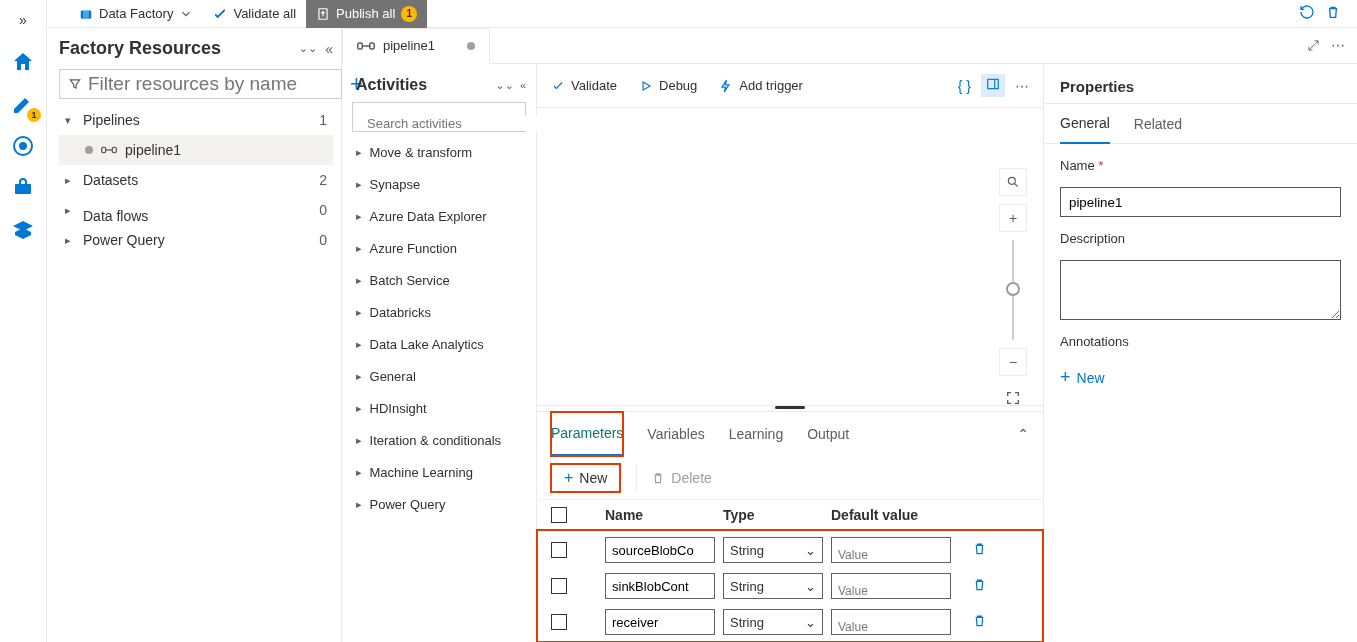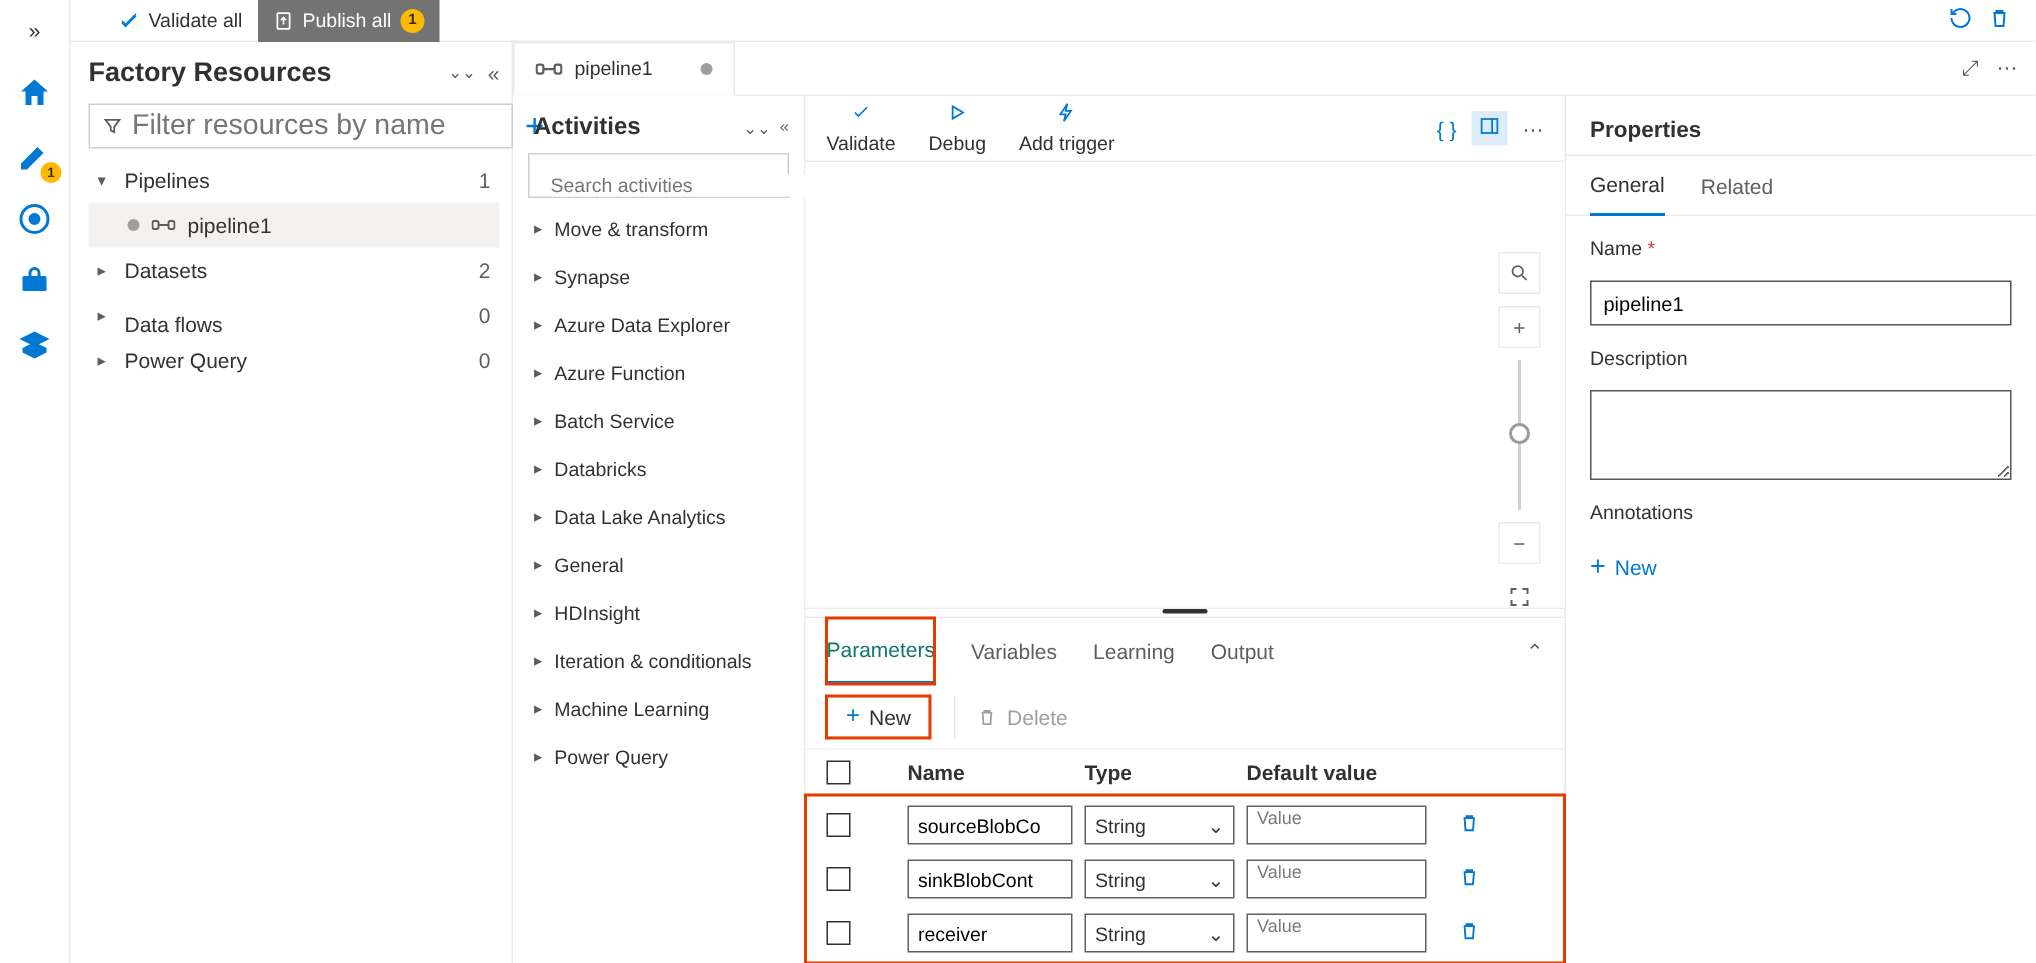--- a/index.html
+++ b/index.html
@@ -36,21 +36,21 @@
     .act-head { display: flex; align-items: center; padding: 12px 10px 8px 14px; }
     .act-head h3 { font-size: 16px; font-weight: 600; flex: 1; }
     .act-head .panel-ctrls { display: flex; gap: 6px; color: #605e5c; font-size: 11px; }
     .search-box { margin: 0 10px 4px; border: 1px solid #cfcfcf; height: 30px; display: flex; align-items: flex-end; padding: 0 8px; gap: 6px; }
     .search-box input { border: none; outline: none; flex: 1; font-size: 13px; }
     .act-item { display: flex; align-items: center; height: 32px; padding: 0 14px; gap: 8px; cursor: pointer; font-size: 13px; }
     .act-item .chev { font-size: 11px; color: #605e5c; }
     
     .canvas { flex: 1; display: flex; flex-direction: column; position: relative; }
     .canvas-toolbar { height: 44px; border-bottom: 1px solid #edebe9; display: flex; align-items: center; padding: 0 14px; gap: 22px; }
-    .canvas-toolbar .tbtn { display: flex; align-items: center; gap: 6px; cursor: pointer; color: #323130; font-size: 13px; flex-direction: column; }
+    .canvas-toolbar .tbtn { display: flex; align-items: center; gap: 6px; cursor: pointer; color: #323130; font-size: 13px; }
     .canvas-toolbar .tbtn svg { width: 14px; height: 14px; }
     .canvas-right-ctrls { margin-left: auto; display: flex; gap: 10px; align-items: center; }
     .canvas-body { flex: 1; position: relative; background: #fff; }
     .zoom-col { position: absolute; right: 16px; top: 60px; display: flex; flex-direction: column; align-items: center; gap: 8px; }
     .zoom-btn { width: 28px; height: 28px; border: 1px solid #ececec; display: flex; align-items: center; justify-content: center; cursor: pointer; color: #605e5c; }
     .zoom-track { width: 2px; height: 100px; background: #cfcfcf; position: relative; }
     .zoom-thumb { position: absolute; left: -6px; top: 42px; width: 14px; height: 14px; border-radius: 50%; background: #fff; border: 2px solid #9a9a9a; }
     .splitter { height: 6px; display: flex; justify-content: center; border-top: 1px solid #edebe9; }
     .splitter span { width: 30px; height: 3px; background: #323130; border-radius: 2px; }
     
@@ -61,21 +61,21 @@
     .btabs .collapse { margin-left: auto; }
     .param-toolbar { display: flex; align-items: center; height: 44px; padding: 0 14px; gap: 16px; border-bottom: 1px solid #f3f2f1; }
     .new-btn { border: 1px solid #cfcfcf; padding: 4px 12px; display: flex; align-items: center; gap: 6px; }
     .del-btn { display: flex; align-items: center; gap: 6px; color: #a19f9d; border-left: 1px solid #edebe9; padding-left: 14px; height: 28px; }
     .param-grid { }
     .param-head, .param-row { display: grid; grid-template-columns: 46px 110px 100px 120px 40px; gap: 8px; align-items: center; height: 36px; padding: 0 14px; }
     .param-head { font-weight: 600; height: 30px; }
     .cbx { width: 16px; height: 16px; border: 1px solid #323130; cursor: pointer; }
     .cell-input { height: 26px; border: 1px solid #606060; padding: 0 6px; font-size: 13px; width: 100%; }
     .cell-select { height: 26px; border: 1px solid #606060; padding: 0 6px; font-size: 13px; display: flex; align-items: center; justify-content: space-between; width: 100%; }
-    .cell-placeholder { height: 26px; border: 1px solid #606060; padding: 0 6px; font-size: 12px; color: #7b7b7b; width: 100%; display: flex; align-items: flex-start; }
+    .cell-placeholder { height: 26px; border: 1px solid #606060; padding: 0 6px; font-size: 12px; color: #7b7b7b; width: 100%; display: flex; align-items: flex-end; }
     .trash { color: #0078d4; cursor: pointer; font-size: 15px; text-align: center; }
     
     .hl { outline: 2px solid #e63b00; outline-offset: -1px; }
     
     .props { width: 314px; border-left: 1px solid #edebe9; display: flex; flex-direction: column; }
     .props-head { padding: 14px 16px 8px; font-weight: 600; font-size: 15px; border-bottom: 1px solid #edebe9; }
     .props-tabs { display: flex; padding: 0 16px; gap: 24px; border-bottom: 1px solid #edebe9; height: 40px; align-items: center; }
     .ptab { cursor: pointer; color: #605e5c; height: 40px; display: flex; align-items: center; }
     .ptab.active { color: #323130; border-bottom: 2px solid #0078d4; }
     .props-body { padding: 14px 16px; display: flex; flex-direction: column; gap: 14px; }
@@ -121,20 +121,30 @@
     <div class="rail-icon">
         <svg viewBox="0 0 24 24" fill="#0078d4">
           <path d="M12 3L2 8l10 5 10-5-10-5zm0 7l-8 4v3l8 4 8-4v-3l-8-4z"></path>
         </svg>
       </div>
   </div>
 
   <div class="topbar">
     <div class="expand-chev"></div>
     <div class="topbar-btn">
+      <svg class="ico-sm" viewBox="0 0 24 24" fill="#0078d4">
+          <rect x="3" y="6" width="18" height="14" rx="2"></rect>
+          <rect x="7" y="6" width="10" height="14" fill="#fff" opacity="0.3"></rect>
+        </svg>
+      <span>Data Factory</span>
+      <svg class="ico-sm" viewBox="0 0 24 24" fill="none" stroke="#605e5c" stroke-width="2">
+          <path d="M6 9l6 6 6-6"></path>
+        </svg>
+    </div>
+    <div class="topbar-btn">
       <svg class="ico-sm" viewBox="0 0 24 24" fill="none" stroke="#0078d4" stroke-width="2">
           <path d="M4 12l4 4L20 4"></path>
           <path d="M4 20l4 4" opacity="0"></path>
           <path d="M4 18l4 4L20 10" transform="translate(0,-4)"></path>
         </svg>
       <span>Validate all</span>
     </div>
     <div class="topbar-btn primary">
       <svg class="ico-sm" viewBox="0 0 24 24" fill="none" stroke="#fff" stroke-width="2">
           <rect x="5" y="3" width="14" height="18" rx="1"></rect>

